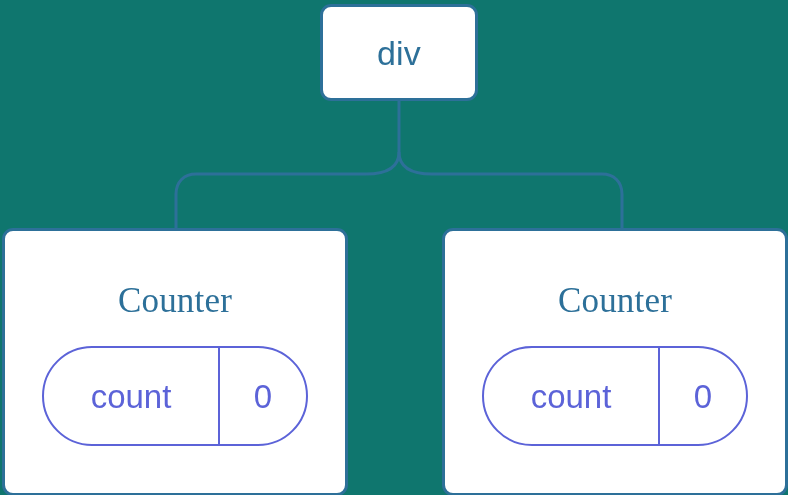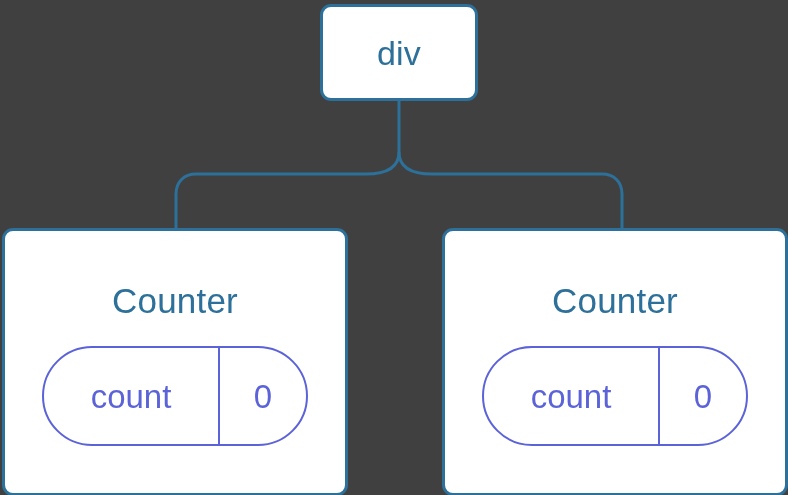--- a/index.html
+++ b/index.html
@@ -11,21 +11,21 @@
     width: 788px;
     height: 495px;
     overflow: hidden;
     font-family: "Liberation Sans", sans-serif;
     background: #4a6672;
   }
   #stage {
     position: relative;
     width: 788px;
     height: 495px;
-    background: #404040;
+    background: #0f766e;
   }
   #edges {
     position: absolute;
     left: 0;
     top: 0;
     width: 788px;
     height: 495px;
     pointer-events: none;
   }
 
@@ -63,20 +63,21 @@
   }
   .node-child.left  { left: 2px; }
   .node-child.right { left: 442px; }
 
   .node-label-child {
     color: #2d7099;
     font-size: 35px;
     line-height: 1;
     margin-top: 52px;
     letter-spacing: 0.2px;
+    font-family: Liberation Serif, serif;
   }
 
   
   .state-pill {
     box-sizing: border-box;
     margin-top: 28px;
     width: 266px;
     height: 100px;
     border: 2px solid #5c63d8;
     border-radius: 50px;

